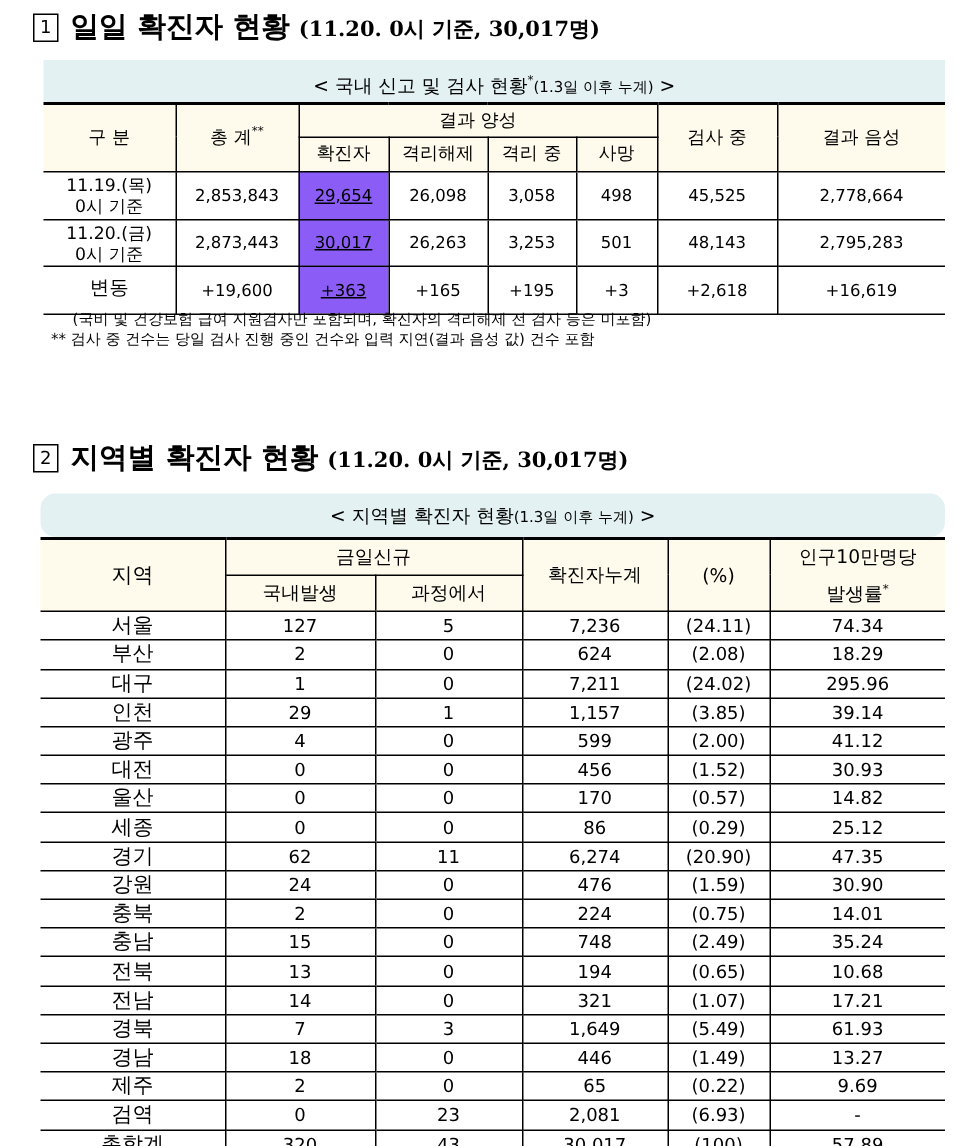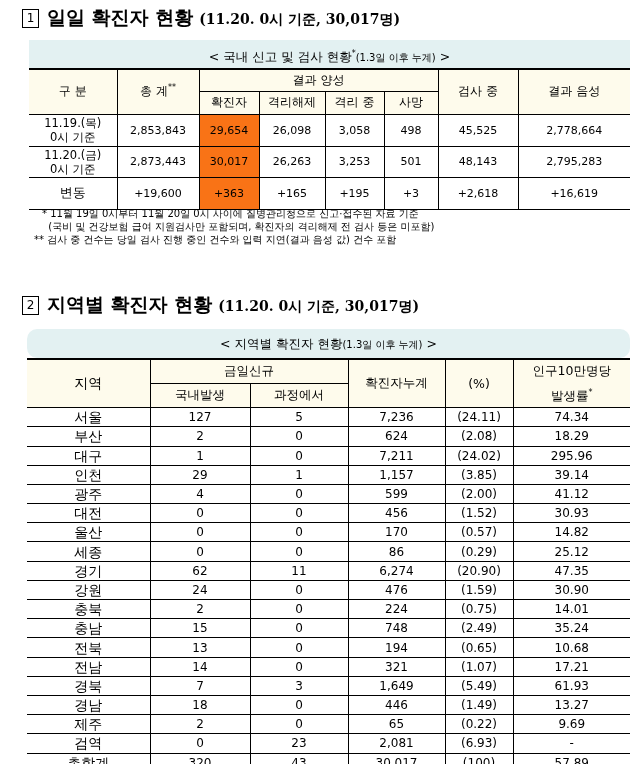--- a/index.html
+++ b/index.html
@@ -12,21 +12,21 @@
   .caption { position:absolute; background:#e3f1f2; text-align:center; font-size:12.5px; }
   .caption small { font-size:10px; }
   table { position:absolute; border-collapse:collapse; table-layout:fixed; font-family:"DejaVu Sans","Liberation Sans",sans-serif; }
   td, th { text-align:center; vertical-align:middle; padding:0; font-weight:normal; }
   .t1 { left:29px; top:68px; width:601px; font-size:11px; }
   .t1 th { background:#fefbec; font-size:12px; }
   .t1 td, .t1 th { border-left:1px solid #000; border-right:1px solid #000; border-bottom:1px solid #000; }
   .t1 tr > :first-child { border-left:none; }
   .t1 tr > :last-child { border-right:none; }
   .t1 thead tr:first-child th { border-top:2px solid #000; }
-  .t1 .confirm { background:#f97316; }
+  .t1 .confirm { background:#8b5cf6;text-decoration:underline; }
   .t1 .dot-r { border-right:1px dotted #000 !important; }
   .t1 .lbl { font-size:11.5px; line-height:14px; }
   .notes { position:absolute; left:42px; top:207px; font-size:10px; line-height:13px; white-space:pre; }
   .t2 { left:27px; top:358px; width:603px; font-size:12px; }
   .t2 th { background:#fefbec; font-size:12.5px; }
   .t2 td, .t2 th { border-left:1px solid #000; border-right:1px solid #000; border-bottom:1px solid #000; }
   .t2 tr > :first-child { border-left:none; }
   .t2 tr > :last-child { border-right:none; }
   .t2 thead tr:first-child th { border-top:2px solid #000; }
   .t2 .dot-r { border-right:1px dotted #000 !important; }
@@ -104,21 +104,21 @@
       <td class="confirm">+363</td>
       <td class="dot-r">+165</td>
       <td class="dot-r">+195</td>
       <td>+3</td>
       <td>+2,618</td>
       <td>+16,619</td>
     </tr>
   </tbody>
 </table>
 
-<div class="notes"><div>* 11월 19일 0시부터 11월 20일 0시 사이에 질병관리청으로 신고·접수된 자료 기준</div><div>  (국비 및 건강보험 급여 지원검사만 포함되며, 확진자의 격리해제 전 검사 등은 미포함)</div><div style="margin-left:-8px;">** 검사 중 건수는 당일 검사 진행 중인 건수와 입력 지연(결과 음성 값) 건수 포함</div></div>
+<div class="notes"><div>  (국비 및 건강보험 급여 지원검사만 포함되며, 확진자의 격리해제 전 검사 등은 미포함)</div><div style="margin-left:-8px;">** 검사 중 건수는 당일 검사 진행 중인 건수와 입력 지연(결과 음성 값) 건수 포함</div></div>
 
 <div class="section-title" style="top:292px;">
   <span class="box">2</span><span>지역별 확진자 현황</span><span class="sub">(11.20. 0시 기준, 30,017명)</span>
 </div>
 
 <div class="caption" style="left:27px; top:329px; width:603px; height:29px; line-height:29px;border-radius:10px;">
   <span>&lt; 지역별 확진자 현황</span><small>(1.3일 이후 누계)</small><span> &gt;</span>
 </div>
 
 <table class="t2">

